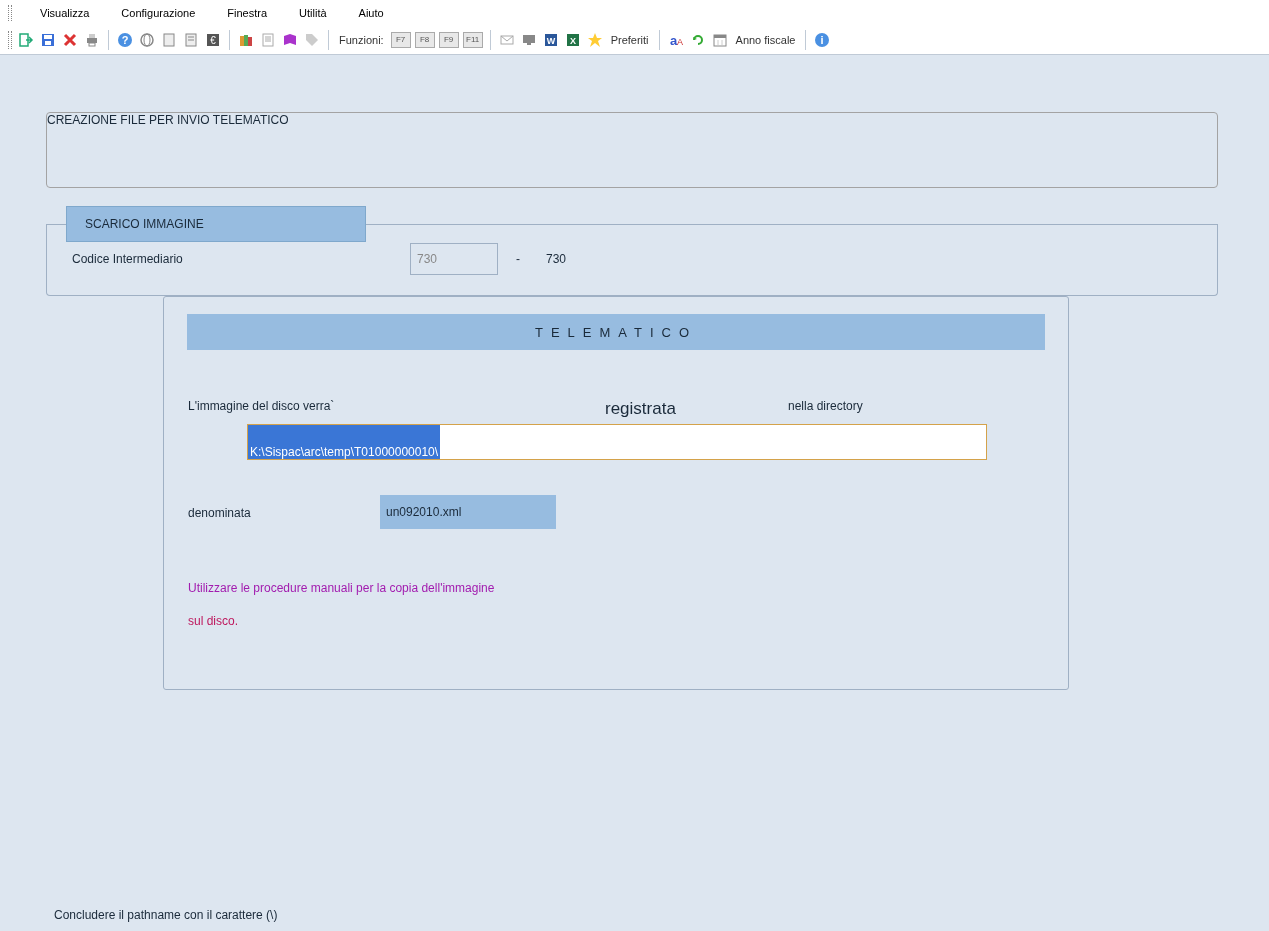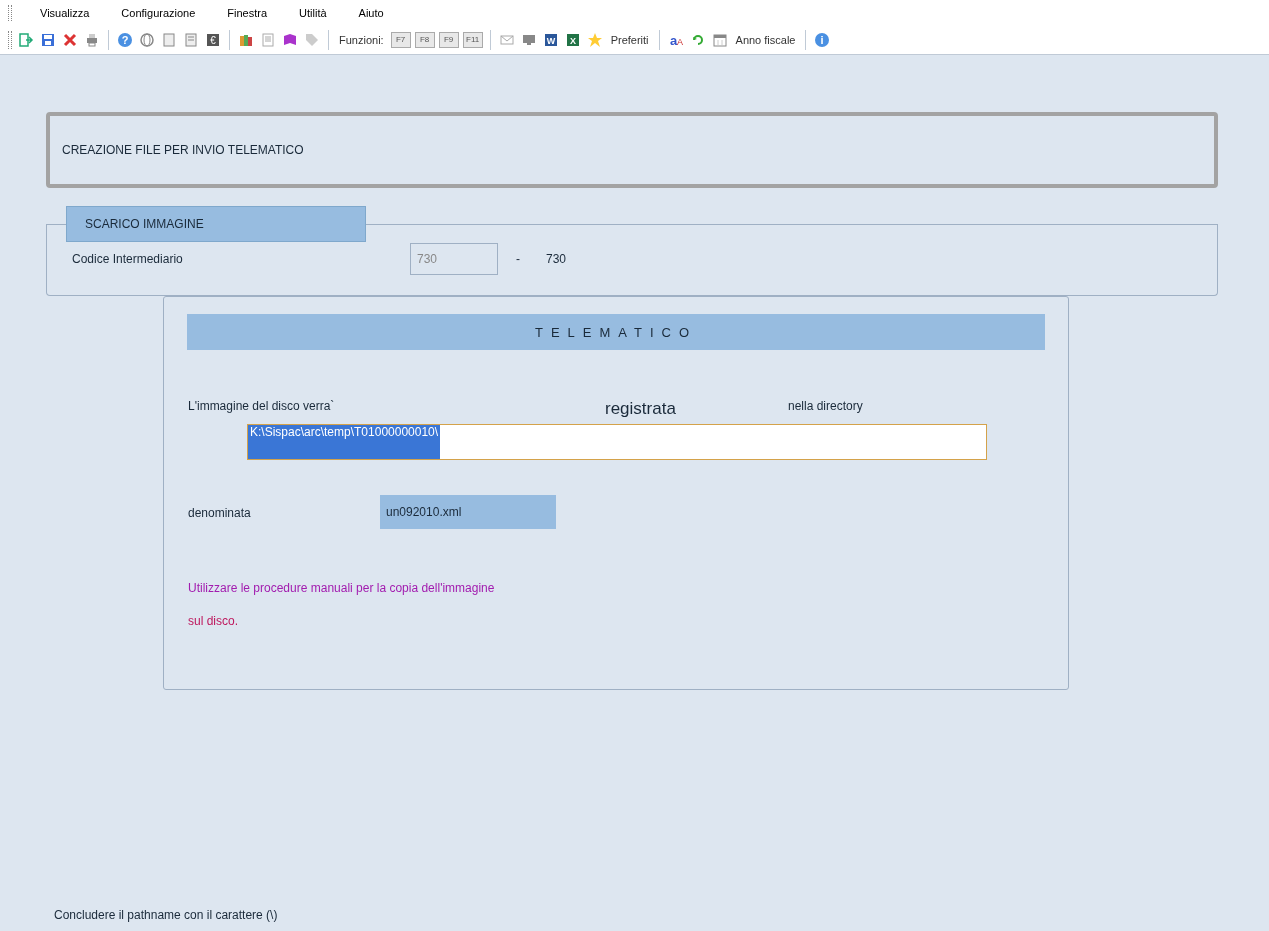--- a/index.html
+++ b/index.html
@@ -76,26 +76,25 @@
   font-size: 11px;
   color: #333;
   margin: 0 4px;
 }
 .panel-title-box {
   position: absolute;
   left: 46px;
   top: 112px;
   width: 1172px;
   height: 76px;
-  border: 4px solid #a3a3a3;
+  border: 1px solid #a3a3a3;
   border-radius: 4px;
   background: transparent;
   display: flex;
-  align-items: center;
-  padding-left: 12px;
+  align-items: flex-start;
 }
 .panel-title-box .title-text {
   color: #1a2a3a;
   font-size: 12px;
 }
 .fieldset-outer {
   position: absolute;
   left: 46px;
   top: 224px;
   width: 1172px;
@@ -210,21 +209,21 @@
   background: #fff;
   font-family: inherit;
   font-size: 12px;
   padding: 0;
   overflow:hidden;
 }
 .path-field .sel {
   display:inline-block;
   background:#3a76d6;
   color:#fff;
-  padding: 0 2px;
+  padding: 20px 2px;
   height:100%;
 }
 .msg2 { position:absolute; left:188px; top:506px; color:#1a2a3a; font-size:12px; }
 .fname-field {
   position: absolute;
   left: 380px;
   top: 495px;
   width: 176px;
   height: 34px;
   background: #97bce0;

